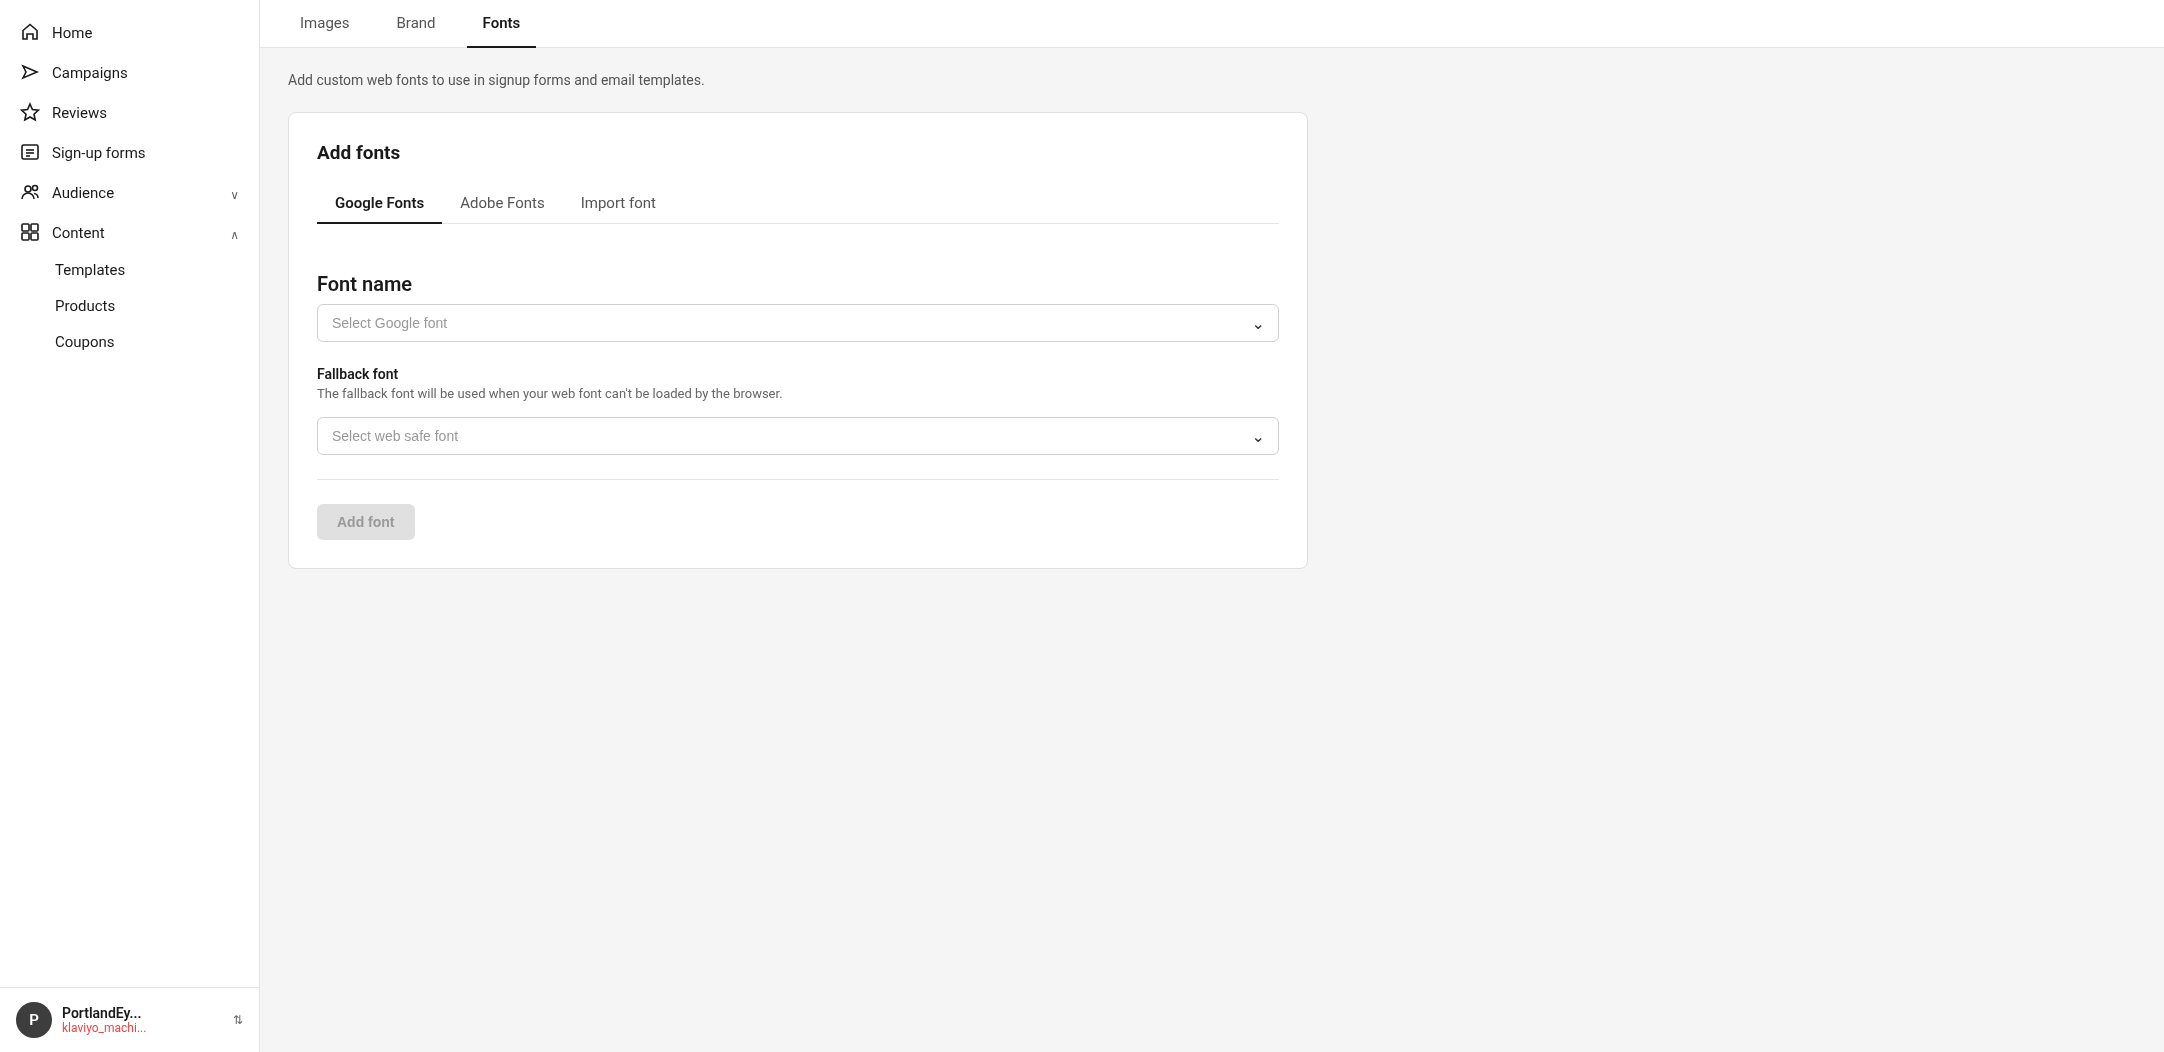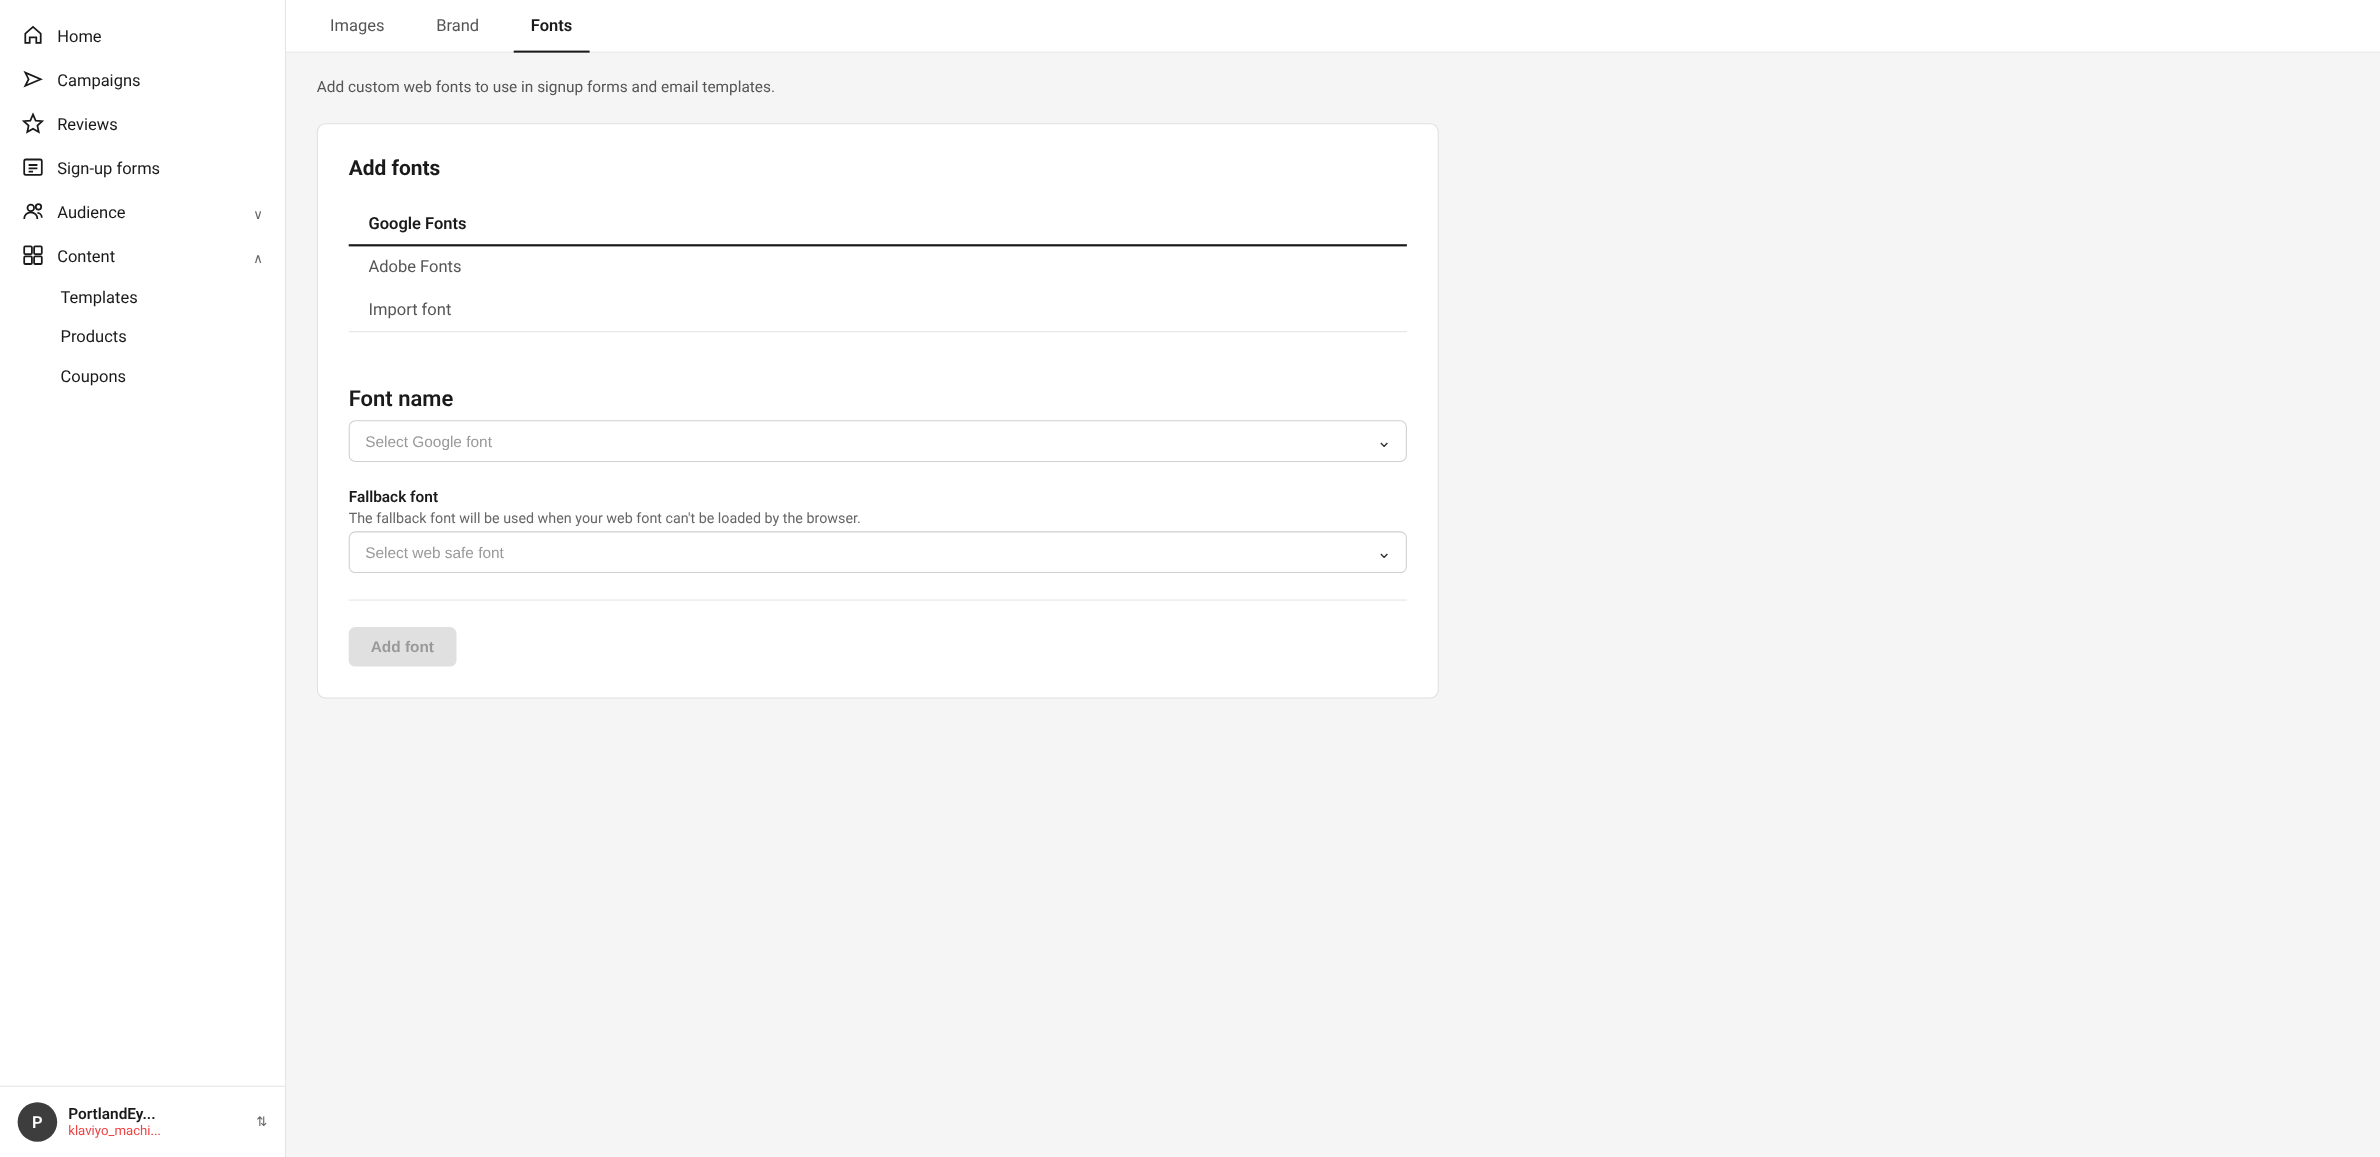--- a/index.html
+++ b/index.html
@@ -146,21 +146,20 @@
       font-weight: 700;
       margin-bottom: 20px;
     }
 
     
     .inner-tabs {
       display: flex;
       gap: 0;
       border-bottom: 1px solid #e5e5e5;
       margin-bottom: 24px;
-      flex-direction: column;
     }
     .inner-tab {
       padding: 10px 18px;
       font-size: 15px;
       color: #555;
       cursor: pointer;
       border-bottom: 2px solid transparent;
       margin-bottom: -1px;
     }
     .inner-tab.active {
@@ -202,21 +201,21 @@
     }
 
     .fallback-title {
       font-size: 14px;
       font-weight: 600;
       margin-bottom: 4px;
     }
     .fallback-desc {
       font-size: 13px;
       color: #666;
-      margin-bottom: 4px;
+      margin-bottom: 16px;
     }
 
     .divider {
       border: none;
       border-top: 1px solid #e5e5e5;
       margin: 24px 0;
     }
 
     .add-font-btn {
       background: #e0e0e0;

